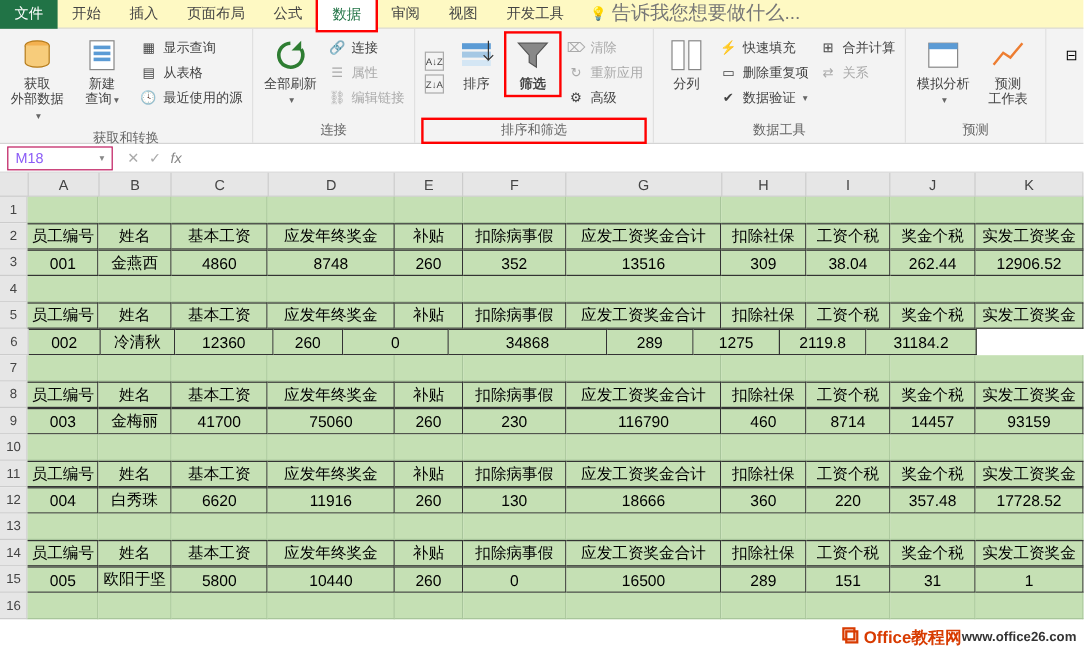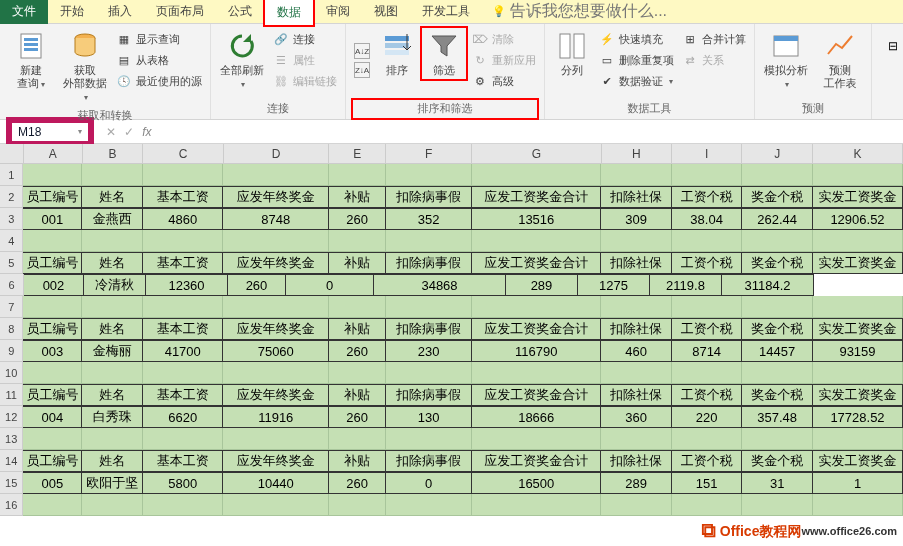--- a/index.html
+++ b/index.html
@@ -21,28 +21,28 @@
 .group-label { text-align:center; font-size:11px; color:#666; padding:2px 0 3px; }
 .group-label.hl { outline:2px solid red; outline-offset:-1px; }
 .big-btn { display:flex; flex-direction:column; align-items:center; justify-content:flex-start; width:50px; padding:2px; cursor:pointer; }
 .big-btn .ic { width:32px; height:32px; display:flex; align-items:center; justify-content:center; }
 .big-btn .lbl { font-size:11px; color:#444; text-align:center; line-height:13px; margin-top:2px; }
 .big-btn .caret::after { content:"▾"; font-size:8px; color:#666; margin-left:2px; }
 .small-list { display:flex; flex-direction:column; gap:3px; }
 .small-btn { display:flex; align-items:center; gap:4px; font-size:11px; color:#444; padding:1px 2px; cursor:pointer; white-space:nowrap; }
 .small-btn.dim { color:#aaa; }
 .small-btn .ic { width:16px; height:16px; display:inline-flex; align-items:center; justify-content:center; }
-.filter-hl { outline:2px solid red; outline-offset:0; padding:2px; }
+.filter-hl { outline:2px solid red; outline-offset:0; padding:2px;font-weight:bold; }
 
 
 .svg { width:100%; height:100%; }
 
 
 .fbar { display:flex; align-items:center; height:24px; border-bottom:1px solid #d4d4d4; background:#fff; }
-.namebox { width:88px; border:6px solid #be185d; margin:2px 2px 2px 6px; padding:2px 6px; font-size:12px; color:#0f172a; background:#fff; display:flex; align-items:center; justify-content:space-between; }
+.namebox { width:88px; border:1px solid #be185d; margin:2px 2px 2px 6px; padding:2px 6px; font-size:12px; color:#8b5cf6; background:#fff; display:flex; align-items:center; justify-content:space-between; }
 .namebox::after { content:"▾"; font-size:8px; color:#888; }
 .fx-btns { display:flex; gap:8px; padding:0 10px; color:#aaa; font-size:12px; }
 .fx-btns span { cursor:pointer; }
 .fx-lbl { font-style:italic; color:#888; }
 .formula-input { flex:1; border:none; padding:2px 6px; font-size:12px; }
 
 
 .grid-wrap { position:relative; }
 .corner { position:absolute; left:0; top:0; width:24px; height:20px; background:#e6e6e6; border-right:1px solid #ccc; border-bottom:1px solid #ccc; }
 .col-hdrs { display:flex; margin-left:24px; height:20px; background:#e6e6e6; }
@@ -81,38 +81,38 @@
   <div class="tell-me">告诉我您想要做什么...</div>
 </div>
 
 <div class="ribbon">
 
   <div class="group">
     <div class="group-body">
       <div class="big-btn">
         <span class="ic">
             <svg class="svg" viewBox="0 0 32 32">
+              <ellipse cx="16" cy="8" rx="10" ry="4" fill="#f3b150" stroke="#b57b1a"></ellipse>
+              <path d="M6 8v14c0 2 4.5 4 10 4s10-2 10-4V8" fill="#f7cc7b" stroke="#b57b1a"></path>
+            </svg>
+          </span>
+        <span class="lbl caret" style="white-space:pre-line">获取
+外部数据</span>
+      </div>
+      <div class="big-btn">
+        <span class="ic">
+            <svg class="svg" viewBox="0 0 32 32">
               <rect x="6" y="4" width="20" height="24" fill="#fff" stroke="#888"></rect>
               <rect x="9" y="8" width="14" height="3" fill="#5b9bd5"></rect>
               <rect x="9" y="13" width="14" height="3" fill="#5b9bd5"></rect>
               <rect x="9" y="18" width="14" height="3" fill="#5b9bd5"></rect>
             </svg>
           </span>
         <span class="lbl caret" style="white-space:pre-line">新建
 查询</span>
-      </div>
-      <div class="big-btn">
-        <span class="ic">
-            <svg class="svg" viewBox="0 0 32 32">
-              <ellipse cx="16" cy="8" rx="10" ry="4" fill="#f3b150" stroke="#b57b1a"></ellipse>
-              <path d="M6 8v14c0 2 4.5 4 10 4s10-2 10-4V8" fill="#f7cc7b" stroke="#b57b1a"></path>
-            </svg>
-          </span>
-        <span class="lbl caret" style="white-space:pre-line">获取
-外部数据</span>
       </div>
       <div class="small-list" style="margin-top:2px">
         <div class="small-btn">
             <span class="ic">▦</span>
             <span>显示查询</span>
           </div>
         <div class="small-btn">
             <span class="ic">▤</span>
             <span>从表格</span>
           </div>

